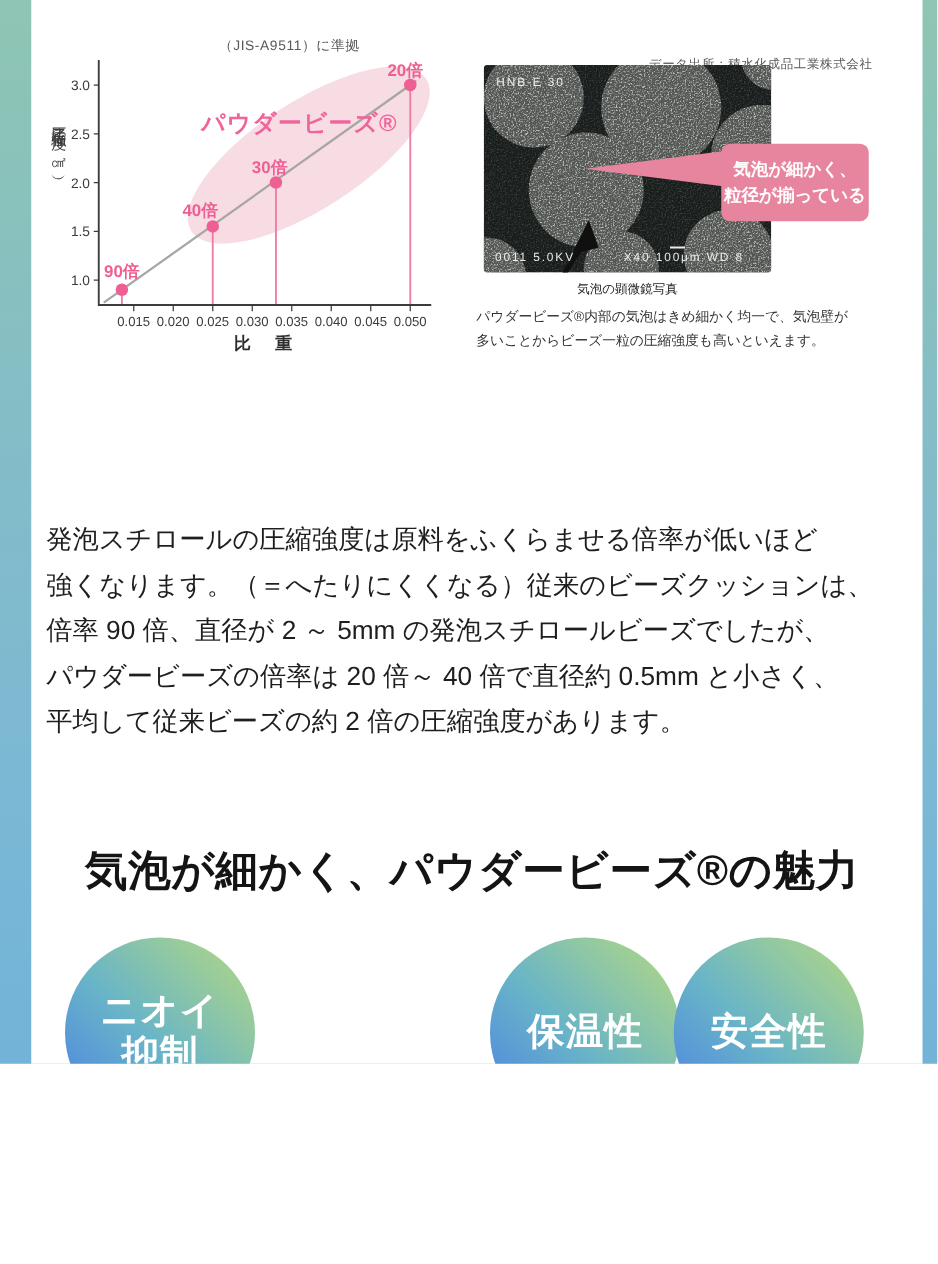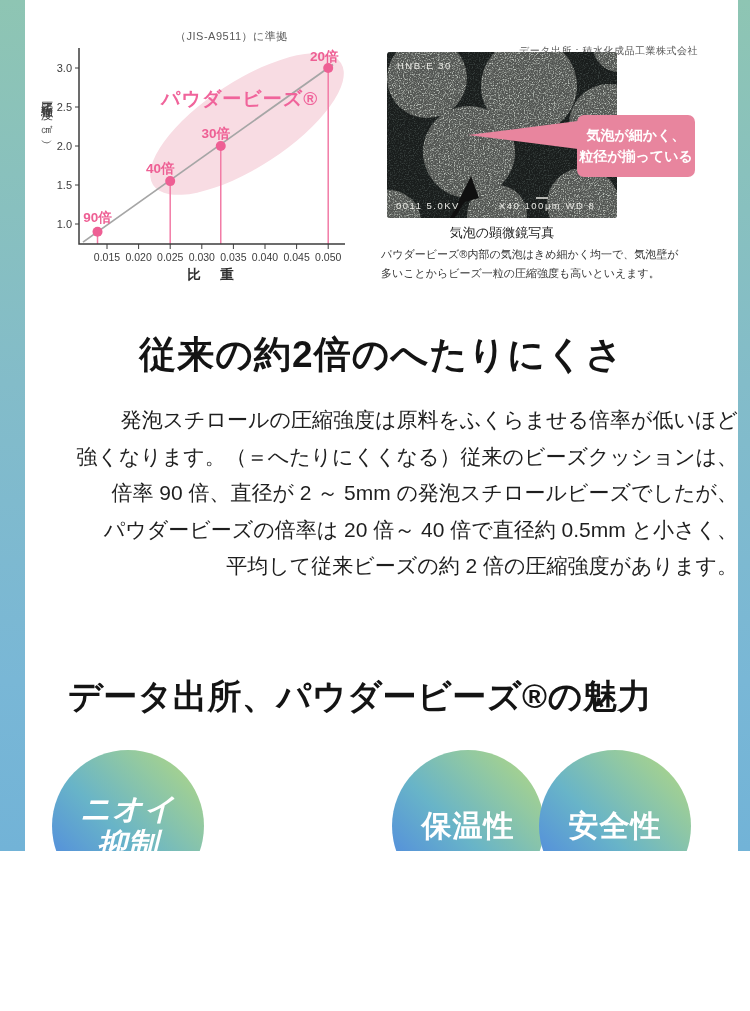--- a/index.html
+++ b/index.html
@@ -29,52 +29,52 @@
   .ylabel{
     position:absolute;left:13px;top:92px;height:160px;
     writing-mode:vertical-rl;text-orientation:mixed;
     font-size:12px;color:#3a3a3a;letter-spacing:2px;
   }
   #chart-svg{position:absolute;left:10px;top:28px;}
   
   #micro-svg{position:absolute;left:362px;top:52px;}
   .micro-caption{
     position:absolute;left:362px;top:224px;width:230px;
-    text-align:center;font-size:13px;color:#222;
+    text-align:center;font-size:10px;color:#222;
   }
   .micro-desc{
     position:absolute;left:356px;top:245px;width:340px;
     font-size:11px;line-height:19px;color:#333;white-space:pre;
   }
   
   .h1{
     position:absolute;left:0;top:330px;width:713px;margin:0;
     text-align:center;font-size:37px;font-weight:bold;color:#141414;
     letter-spacing:1px;
   }
   .body1{
-    position:absolute;left:0;top:402px;width:713px;margin:0;
-    text-align:right;font-size:21px;line-height:36.5px;color:#1e1e1e;
+    position:absolute;left:0;top:402px;width:713px;margin:12px;
+    text-align:left;font-size:21px;line-height:36.5px;color:#1e1e1e;
     white-space:pre;
   }
   
   .h2{
     position:absolute;left:43px;top:674px;margin:0;
     font-size:34px;font-weight:bold;color:#141414;letter-spacing:0.5px;
   }
   .feature{
     position:absolute;top:750px;width:152px;height:152px;border-radius:50%;
     background:linear-gradient(225deg,#b6d97f 0%,#8cc6a7 30%,#68b4c8 55%,#4a7de5 100%);
     display:flex;align-items:center;justify-content:center;
   }
   .feature .label{
     color:#ffffff;font-weight:bold;font-size:30px;line-height:1.18;
     text-align:center;white-space:pre-line;letter-spacing:1px;
   }
-  .f1{left:27px;font-style:italic;} .f2{left:197px;} .f3{left:367px;} .f4{left:514px;}
+  .f1{left:27px;} .f2{left:197px;} .f3{left:367px;} .f4{left:514px;}
   
   .divider-bar{
     position:absolute;left:372px;top:983px;width:6px;height:28px;background:#ffffff;
   }
   svg text{font-family:"Liberation Sans","DejaVu Sans",sans-serif;}
   .mono{font-family:"DejaVu Sans Mono","Liberation Mono",monospace;}
 </style>
 </head>
 <body>
 
@@ -171,28 +171,27 @@
         <rect x="190" y="63" width="118" height="62" rx="7" fill="#e8859e"></rect>
         <text x="249" y="88" text-anchor="middle" fill="#ffffff" font-size="14" font-weight="bold">気泡が細かく、</text>
         <text x="249" y="109" text-anchor="middle" fill="#ffffff" font-size="14" font-weight="bold">粒径が揃っている</text>
       </g>
     </svg>
 
     <div class="micro-caption">気泡の顕微鏡写真</div>
     <div class="micro-desc">パウダービーズ®内部の気泡はきめ細かく均一で、気泡壁が
 多いことからビーズ一粒の圧縮強度も高いといえます。</div>
 
-    <h2 class="h1">従来の約2倍のへたりにくさ</h2>
     <p class="body1">発泡スチロールの圧縮強度は原料をふくらませる倍率が低いほど
 強くなります。（＝へたりにくくなる）従来のビーズクッションは、
 倍率 90 倍、直径が 2 ～ 5mm の発泡スチロールビーズでしたが、
 パウダービーズの倍率は 20 倍～ 40 倍で直径約 0.5mm と小さく、
 平均して従来ビーズの約 2 倍の圧縮強度があります。</p>
 
-    <h2 class="h2">データ出所、パウダービーズ®の魅力</h2>
+    <h2 class="h2">気泡が細かく、パウダービーズ®の魅力</h2>
 
     <div class="feature f1">
       <span class="label">ニオイ
 抑制</span>
     </div>
     <div class="feature f3">
       <span class="label">保温性</span>
     </div>
     <div class="feature f4">
       <span class="label">安全性</span>

